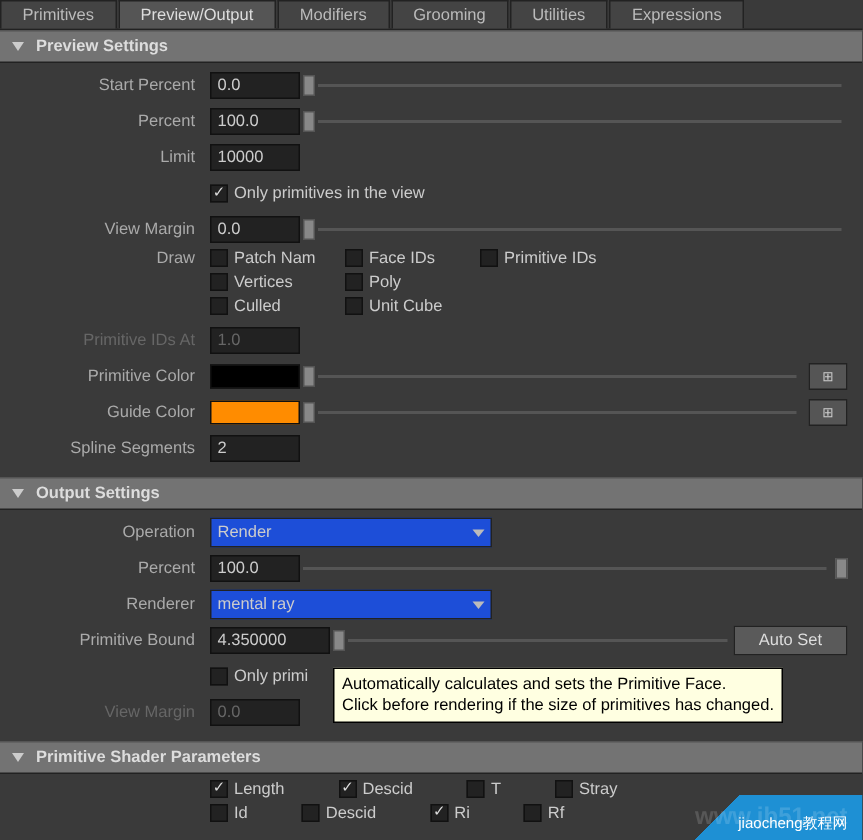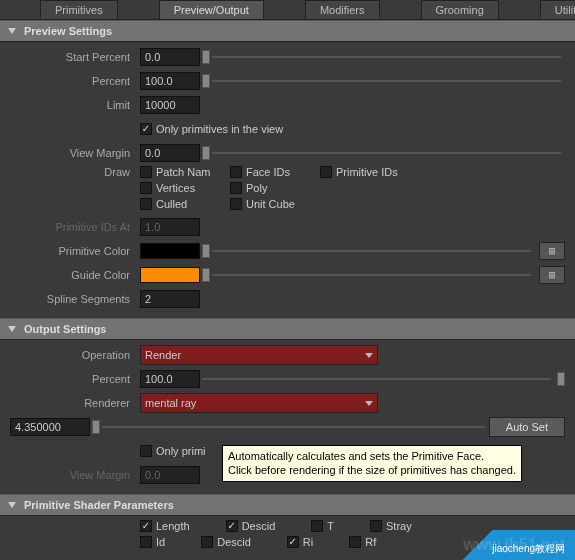--- a/index.html
+++ b/index.html
@@ -1,37 +1,37 @@
 <!DOCTYPE html>
 <html><head>
 <meta charset="utf-8">
 <style>
 * { margin: 0; padding: 0; box-sizing: border-box; font-family: Arial, sans-serif; font-size: 11px; }
 body { background: #3a3a3a; color: #aaa; width: 575px; height: 560px; overflow: hidden; position: relative; }
 .tabbar { display: flex; background: #3a3a3a; border-bottom: 1px solid #222; height: 20px; }
-.tab { padding: 3px 14px; background: #444; color: #bbb; border: 1px solid #222; border-bottom: none; margin-right: 1px; cursor: pointer; margin-left: 40px; }
+.tab { padding: 3px 14px; background: #444; color: #bbb; border: 1px solid #222; border-bottom: none; margin-right: 1px; cursor: pointer; }
 .tab.active { background: #555; color: #ddd; }
 .section-hdr { display: flex; align-items: center; background: #737373; padding: 4px 8px; border-top: 1px solid #555; border-bottom: 1px solid #222; }
 .tri { width: 0; height: 0; border-left: 4px solid transparent; border-right: 4px solid transparent; border-top: 6px solid #ccc; margin-right: 8px; }
 .section-hdr .title { font-weight: bold; color: #ddd; }
 .panel { padding: 4px 10px 6px 10px; }
 .row { display: flex; align-items: center; min-height: 22px; margin-bottom: 2px; }
 .lbl { width: 130px; text-align: right; padding-right: 10px; color: #aaa; }
 .lbl.disabled { color: #666; }
 .field { background: #222; border: 1px solid #111; color: #ccc; padding: 2px 4px; height: 18px; width: 60px; }
 .slider-handle { width: 8px; height: 14px; background: #888; border: 1px solid #555; margin-left: 2px; }
 .slider-track { flex: 1; height: 2px; background: #555; margin-left: 2px; margin-right: 4px; }
 .cb { width: 12px; height: 12px; background: #222; border: 1px solid #111; margin-right: 4px; display: inline-flex; align-items: center; justify-content: center; color: #ddd; font-size: 10px; line-height: 1; }
 .cb.checked::after { content: "✓"; }
 .cblbl { color: #ccc; margin-right: 16px; }
 .color-swatch { width: 60px; height: 16px; border: 1px solid #111; }
 .swatch-black { background: #000; }
 .swatch-orange { background: #ff8c00; }
 .sm-btn { width: 26px; height: 18px; background: #555; border: 1px solid #222; margin-left: 4px; display: flex; align-items: center; justify-content: center; font-size: 9px; color: #ccc; }
-.dropdown { background: #7f1d1d; border: 1px solid #222; color: #ccc; padding: 2px 4px; height: 20px; width: 238px; display: flex; align-items: center; justify-content: space-between; }
+.dropdown { background: #1d4ed8; border: 1px solid #222; color: #ccc; padding: 2px 4px; height: 20px; width: 188px; display: flex; align-items: center; justify-content: space-between; }
 .drop-arrow { width: 0; height: 0; border-left: 4px solid transparent; border-right: 4px solid transparent; border-top: 5px solid #bbb; }
 .btn { background: #5a5a5a; border: 1px solid #222; color: #ddd; padding: 3px 16px; height: 20px; cursor: pointer; }
 .tooltip { position: absolute; left: 222px; top: 445px; background: #ffffe1; border: 1px solid #000; color: #000; padding: 3px 5px; font-size: 11px; z-index: 100; line-height: 1.3; }
 .watermark { position: absolute; right: 10px; bottom: 6px; font-size: 16px; color: rgba(255,255,255,0.15); font-weight: bold; pointer-events: none; z-index: 50; }
 .watermark2 { position: absolute; right: 0; bottom: 0; width: 130px; height: 30px; background: linear-gradient(135deg, transparent 30%, #1e90d4 30%); z-index: 40; }
 .watermark2 span { position: absolute; right: 10px; bottom: 4px; color: #fff; font-size: 10px; }
 .draw-grid { display: flex; flex-wrap: wrap; width: 360px; }
 .draw-item { display: flex; align-items: flex-end; width: 90px; margin-bottom: 4px; }
 .check-row { display: flex; margin-left: 130px; flex-wrap: wrap; }
 .check-item { display: flex; align-items: center; margin-right: 20px; margin-bottom: 4px; }
@@ -157,20 +157,21 @@
     <div class="slider-handle"></div>
   </div>
   <div class="row">
     <div class="lbl">Renderer</div>
     <div class="dropdown">
       <span>mental ray</span>
       <div class="drop-arrow"></div>
     </div>
   </div>
   <div class="row">
+    <div class="lbl">Primitive Bound</div>
     <input class="field" style="width: 80px;" value="4.350000">
     <div class="slider-handle"></div>
     <div class="slider-track"></div>
     <button class="btn">Auto Set</button>
   </div>
   <div class="row">
     <div class="lbl"></div>
     <div class="cb"></div>
     <span class="cblbl">Only primi</span>
   </div>

